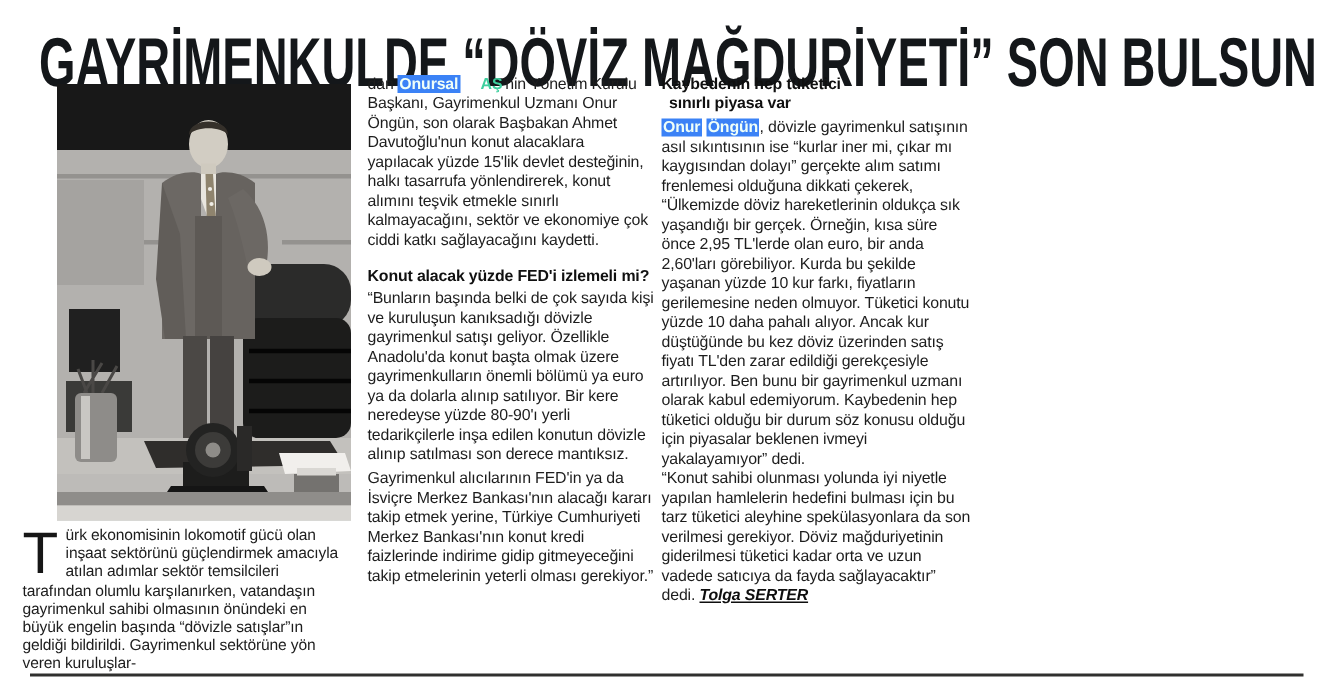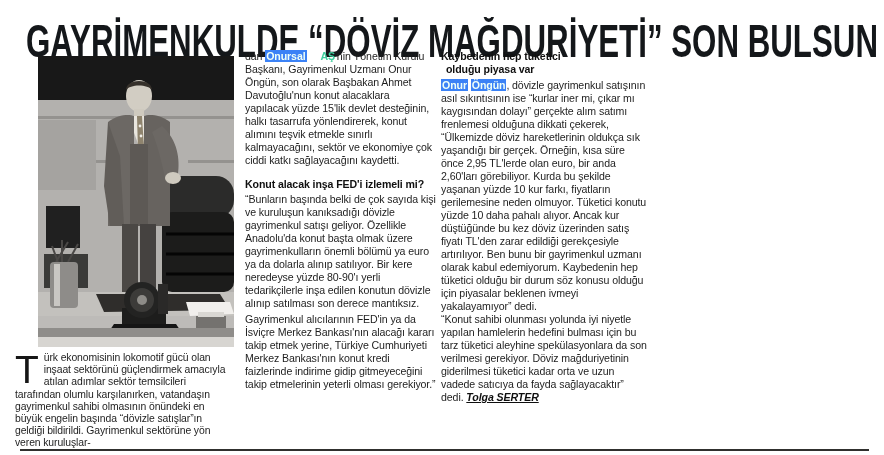--- a/index.html
+++ b/index.html
@@ -110,25 +110,25 @@
     </g>
   </svg>
 </div>
 
 <div class="col col-left">
   <p><span class="dropcap">T</span><span>ürk ekonomisinin lokomotif gücü olan inşaat sektörünü güçlendirmek amacıyla atılan adımlar sektör temsilcileri tarafından olumlu karşılanırken, vatandaşın gayrimenkul sahibi olmasının önündeki en büyük engelin başında “dövizle satışlar”ın geldiği bildirildi. Gayrimenkul sektörüne yön veren kuruluşlar-</span></p>
 </div>
 
 <div class="col col-mid">
   <p><span>dan </span><span class="hl-bg">Onursal</span> <span class="hl-tx">AŞ</span><span>'nin Yönetim Kurulu Başkanı, Gayrimenkul Uzmanı Onur Öngün, son olarak Başbakan Ahmet Davutoğlu'nun konut alacaklara yapılacak yüzde 15'lik devlet desteğinin, halkı tasarrufa yönlendirerek, konut alımını teşvik etmekle sınırlı kalmayacağını, sektör ve ekonomiye çok ciddi katkı sağlayacağını kaydetti.</span></p>
-  <p class="subhead mid-subhead">Konut alacak inşa FED'i izlemeli mi?</p>
+  <p class="subhead mid-subhead">Konut alacak yüzde FED'i izlemeli mi?</p>
   <p>“Bunların başında belki de çok sayıda kişi ve kuruluşun kanıksadığı dövizle gayrimenkul satışı geliyor. Özellikle Anadolu'da konut başta olmak üzere gayrimenkulların önemli bölümü ya euro ya da dolarla alınıp satılıyor. Bir kere neredeyse yüzde 80-90'ı yerli tedarikçilerle inşa edilen konutun dövizle alınıp satılması son derece mantıksız.</p>
   <p class="gap-s">Gayrimenkul alıcılarının FED'in ya da İsviçre Merkez Bankası'nın alacağı kararı takip etmek yerine, Türkiye Cumhuriyeti Merkez Bankası'nın konut kredi faizlerinde indirime gidip gitmeyeceğini takip etmelerinin yeterli olması gerekiyor.”</p>
 </div>
 
 <div class="col col-right">
   <p class="subhead">Kaybedenin hep tüketici</p>
-  <p class="subhead right-subhead-l2">olduğu piyasa var</p>
+  <p class="subhead right-subhead-l2">sınırlı piyasa var</p>
   <p class="gap-s"><span class="hl-bg">Onur</span> <span class="hl-bg">Öngün</span><span>, dövizle gayrimenkul satışının asıl sıkıntısının ise “kurlar iner mi, çıkar mı kaygısından dolayı” gerçekte alım satımı frenlemesi olduğuna dikkati çekerek, “Ülkemizde döviz hareketlerinin oldukça sık yaşandığı bir gerçek. Örneğin, kısa süre önce 2,95 TL'lerde olan euro, bir anda 2,60'ları görebiliyor. Kurda bu şekilde yaşanan yüzde 10 kur farkı, fiyatların gerilemesine neden olmuyor. Tüketici konutu yüzde 10 daha pahalı alıyor. Ancak kur düştüğünde bu kez döviz üzerinden satış fiyatı TL'den zarar edildiği gerekçesiyle artırılıyor. Ben bunu bir gayrimenkul uzmanı olarak kabul edemiyorum. Kaybedenin hep tüketici olduğu bir durum söz konusu olduğu için piyasalar beklenen ivmeyi yakalayamıyor” dedi.</span></p>
   <p><span>“Konut sahibi olunması yolunda iyi niyetle yapılan hamlelerin hedefini bulması için bu tarz tüketici aleyhine spekülasyonlara da son verilmesi gerekiyor. Döviz mağduriyetinin giderilmesi tüketici kadar orta ve uzun vadede satıcıya da fayda sağlayacaktır” dedi. </span><span class="byline">Tolga SERTER</span></p>
 </div>
 
 <div class="bottom-rule"></div>
 
 </body></html>

